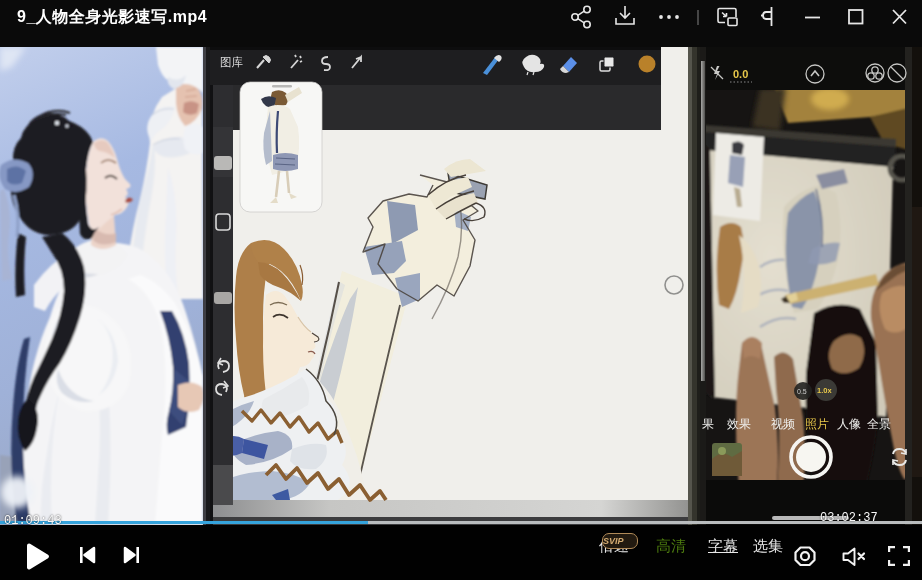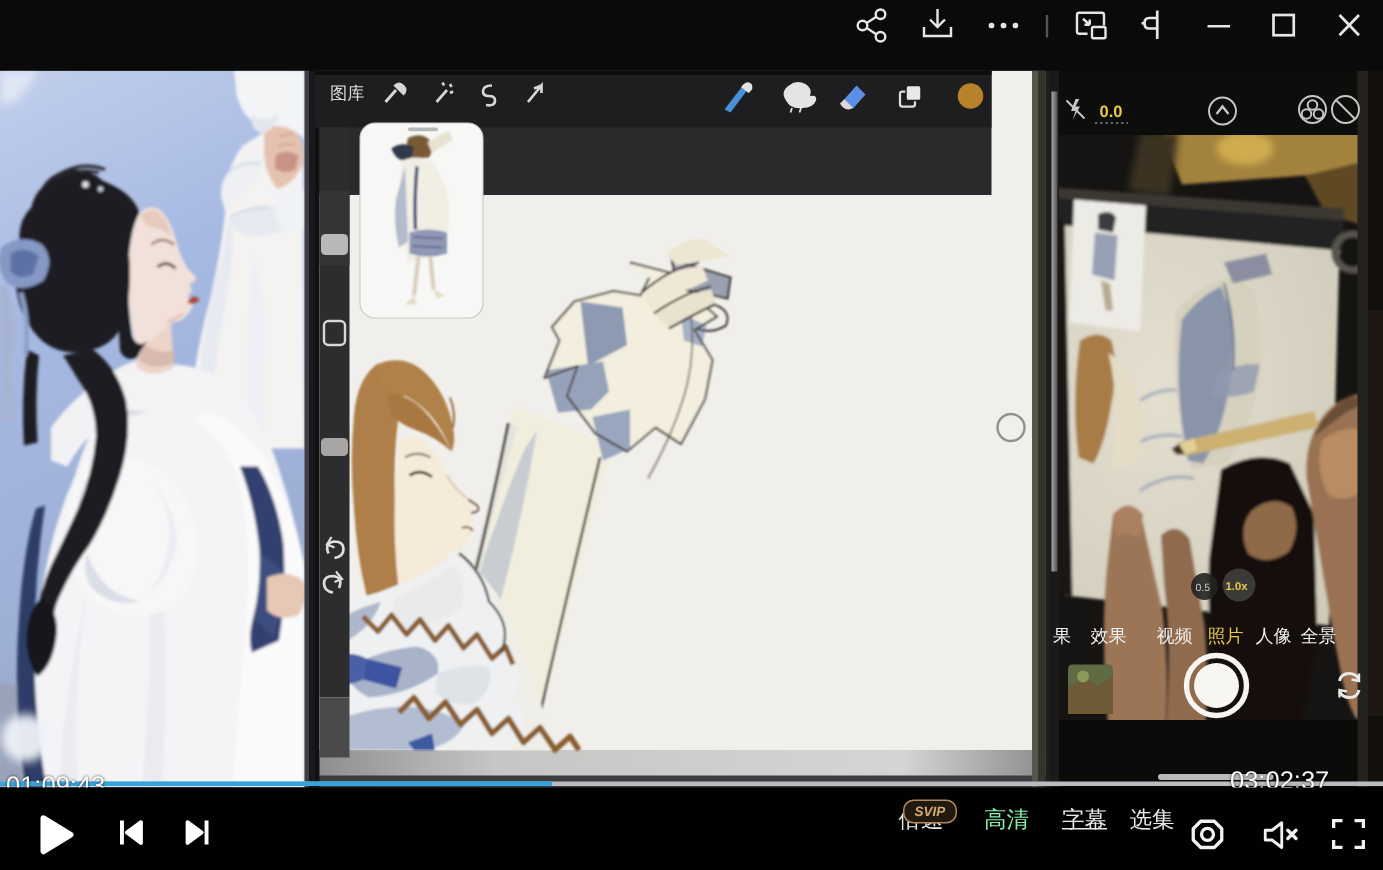--- a/index.html
+++ b/index.html
@@ -5,25 +5,25 @@
   html,body{margin:0;padding:0;background:#000;}
   #app{position:relative;width:922px;height:580px;background:#000;overflow:hidden;
        font-family:"Liberation Sans",sans-serif;}
   .abs{position:absolute;}
   
   #topbar{left:0;top:0;width:922px;height:47px;background:#0a0a0a;}
   #title{left:17px;top:7px;color:#fff;font-size:16px;font-weight:bold;letter-spacing:0.5px;}
   
   #ctrlbar{left:0;top:525px;width:922px;height:55px;background:#010101;}
   .ctxt{color:#e8e8e8;font-size:15px;top:537px;margin-left:16px;}
-  #hd{color:#86efac;}
+  #hd{color:#4d7c0f;}
   
   #ptrack{left:0;top:521px;width:922px;height:3px;background:#b9bcbe;}
   #pfill{left:0;top:521px;width:368px;height:3px;background:#35a3dc;}
-  .ts{color:#fafafa;font-size:17px;text-shadow:0 0 2px rgba(0,0,0,0.8);}
+  .ts{color:#fafafa;font-size:12px;text-shadow:0 0 2px rgba(0,0,0,0.8);font-family:Liberation Mono, monospace;}
 </style>
 </head>
 <body>
 <div id="app">
 
   <div class="abs" id="videoarea" style="left:0;top:47px;width:922px;height:478px;background:#111;">
     <svg id="photo" class="abs" style="left:0;top:0" width="206" height="478" viewBox="0 0 206 478">
       <defs>
         <linearGradient id="sky" x1="0" y1="0" x2="0.2" y2="1">
           <stop offset="0" stop-color="#c2cfec"></stop>
@@ -400,37 +400,38 @@
       <path d="M74 10 L64.5 17 L74 24 Z" stroke="#fff" stroke-width="2.5" stroke-linejoin="round"></path>
       <path d="M105 10 L114.5 17 L105 24 Z" stroke="#fff" stroke-width="2.5" stroke-linejoin="round"></path>
       <rect x="116.4" y="9" width="2.6" height="16"></rect>
     </g>
   </svg>
   <div class="abs ctxt" style="left:583px;">倍速</div>
   <div class="abs ctxt" id="hd" style="left:640px;">高清</div>
   <div class="abs ctxt" style="left:692px;text-decoration:underline;">字幕</div>
   <div class="abs ctxt" style="left:737px;font-family:Liberation Mono, monospace;">选集</div>
 
-  <div class="abs" style="left:602px;top:533px;width:34px;height:14px;background:#221a10;border:1px solid #b08a58;border-radius:7px;color:#d4ac72;font-size:9px;font-weight:bold;text-align:center;line-height:14px;font-style:italic;">SVIP</div>
+  <div class="abs" style="left:602px;top:533px;width:34px;height:14px;background:#221a10;border:1px solid #b08a58;border-radius:7px;color:#d4ac72;font-size:9px;font-weight:bold;text-align:left;line-height:14px;font-style:italic;">SVIP</div>
 
   <svg class="abs" style="left:794px;top:546px" width="22" height="21" viewBox="0 0 22 21">
     <path d="M6.5 1.5 L15.5 1.5 L20.5 6.5 L20.5 14 L15.5 19 L6.5 19 L1.5 14 L1.5 6.5 Z" fill="none" stroke="#f2f2f2" stroke-width="2.2" stroke-linejoin="round"></path>
     <circle cx="11" cy="10.2" r="4" fill="none" stroke="#f2f2f2" stroke-width="2.2"></circle>
   </svg>
 
   <svg class="abs" style="left:841px;top:546px" width="26" height="22" viewBox="0 0 26 22">
     <path d="M2.5 7.5 L7 7.5 L13.5 2.5 L13.5 19 L7 14 L2.5 14 Z" fill="none" stroke="#f2f2f2" stroke-width="1.9" stroke-linejoin="round"></path>
     <path d="M17.5 7.5 L23 13 M23 7.5 L17.5 13" stroke="#f2f2f2" stroke-width="2.2" stroke-linecap="round"></path>
   </svg>
 
   <svg class="abs" style="left:888px;top:546px" width="22" height="20" viewBox="0 0 22 20">
     <path d="M1 6 L1 1 L7 1 M15 1 L21 1 L21 6 M21 14 L21 19 L15 19 M7 19 L1 19 L1 14" fill="none" stroke="#f0f0f0" stroke-width="2.4"></path>
   </svg>
 
   <div class="abs" id="topbar"></div>
+  <div class="abs" id="title">9_人物全身光影速写.mp4</div>
   <svg class="abs" style="left:565px;top:4px" width="356" height="28" viewBox="0 0 356 28">
     <g stroke="#e6e6e6" stroke-width="1.6" fill="none">
 
       <g transform="translate(6,2)">
         <circle cx="4" cy="11" r="3.2"></circle>
           <circle cx="16" cy="3.5" r="3.2"></circle>
           <circle cx="16" cy="18.5" r="3.2"></circle>
         <path d="M6.8 9.3 L13.2 5.2 M6.8 12.7 L13.2 16.8"></path>
       </g>
 

